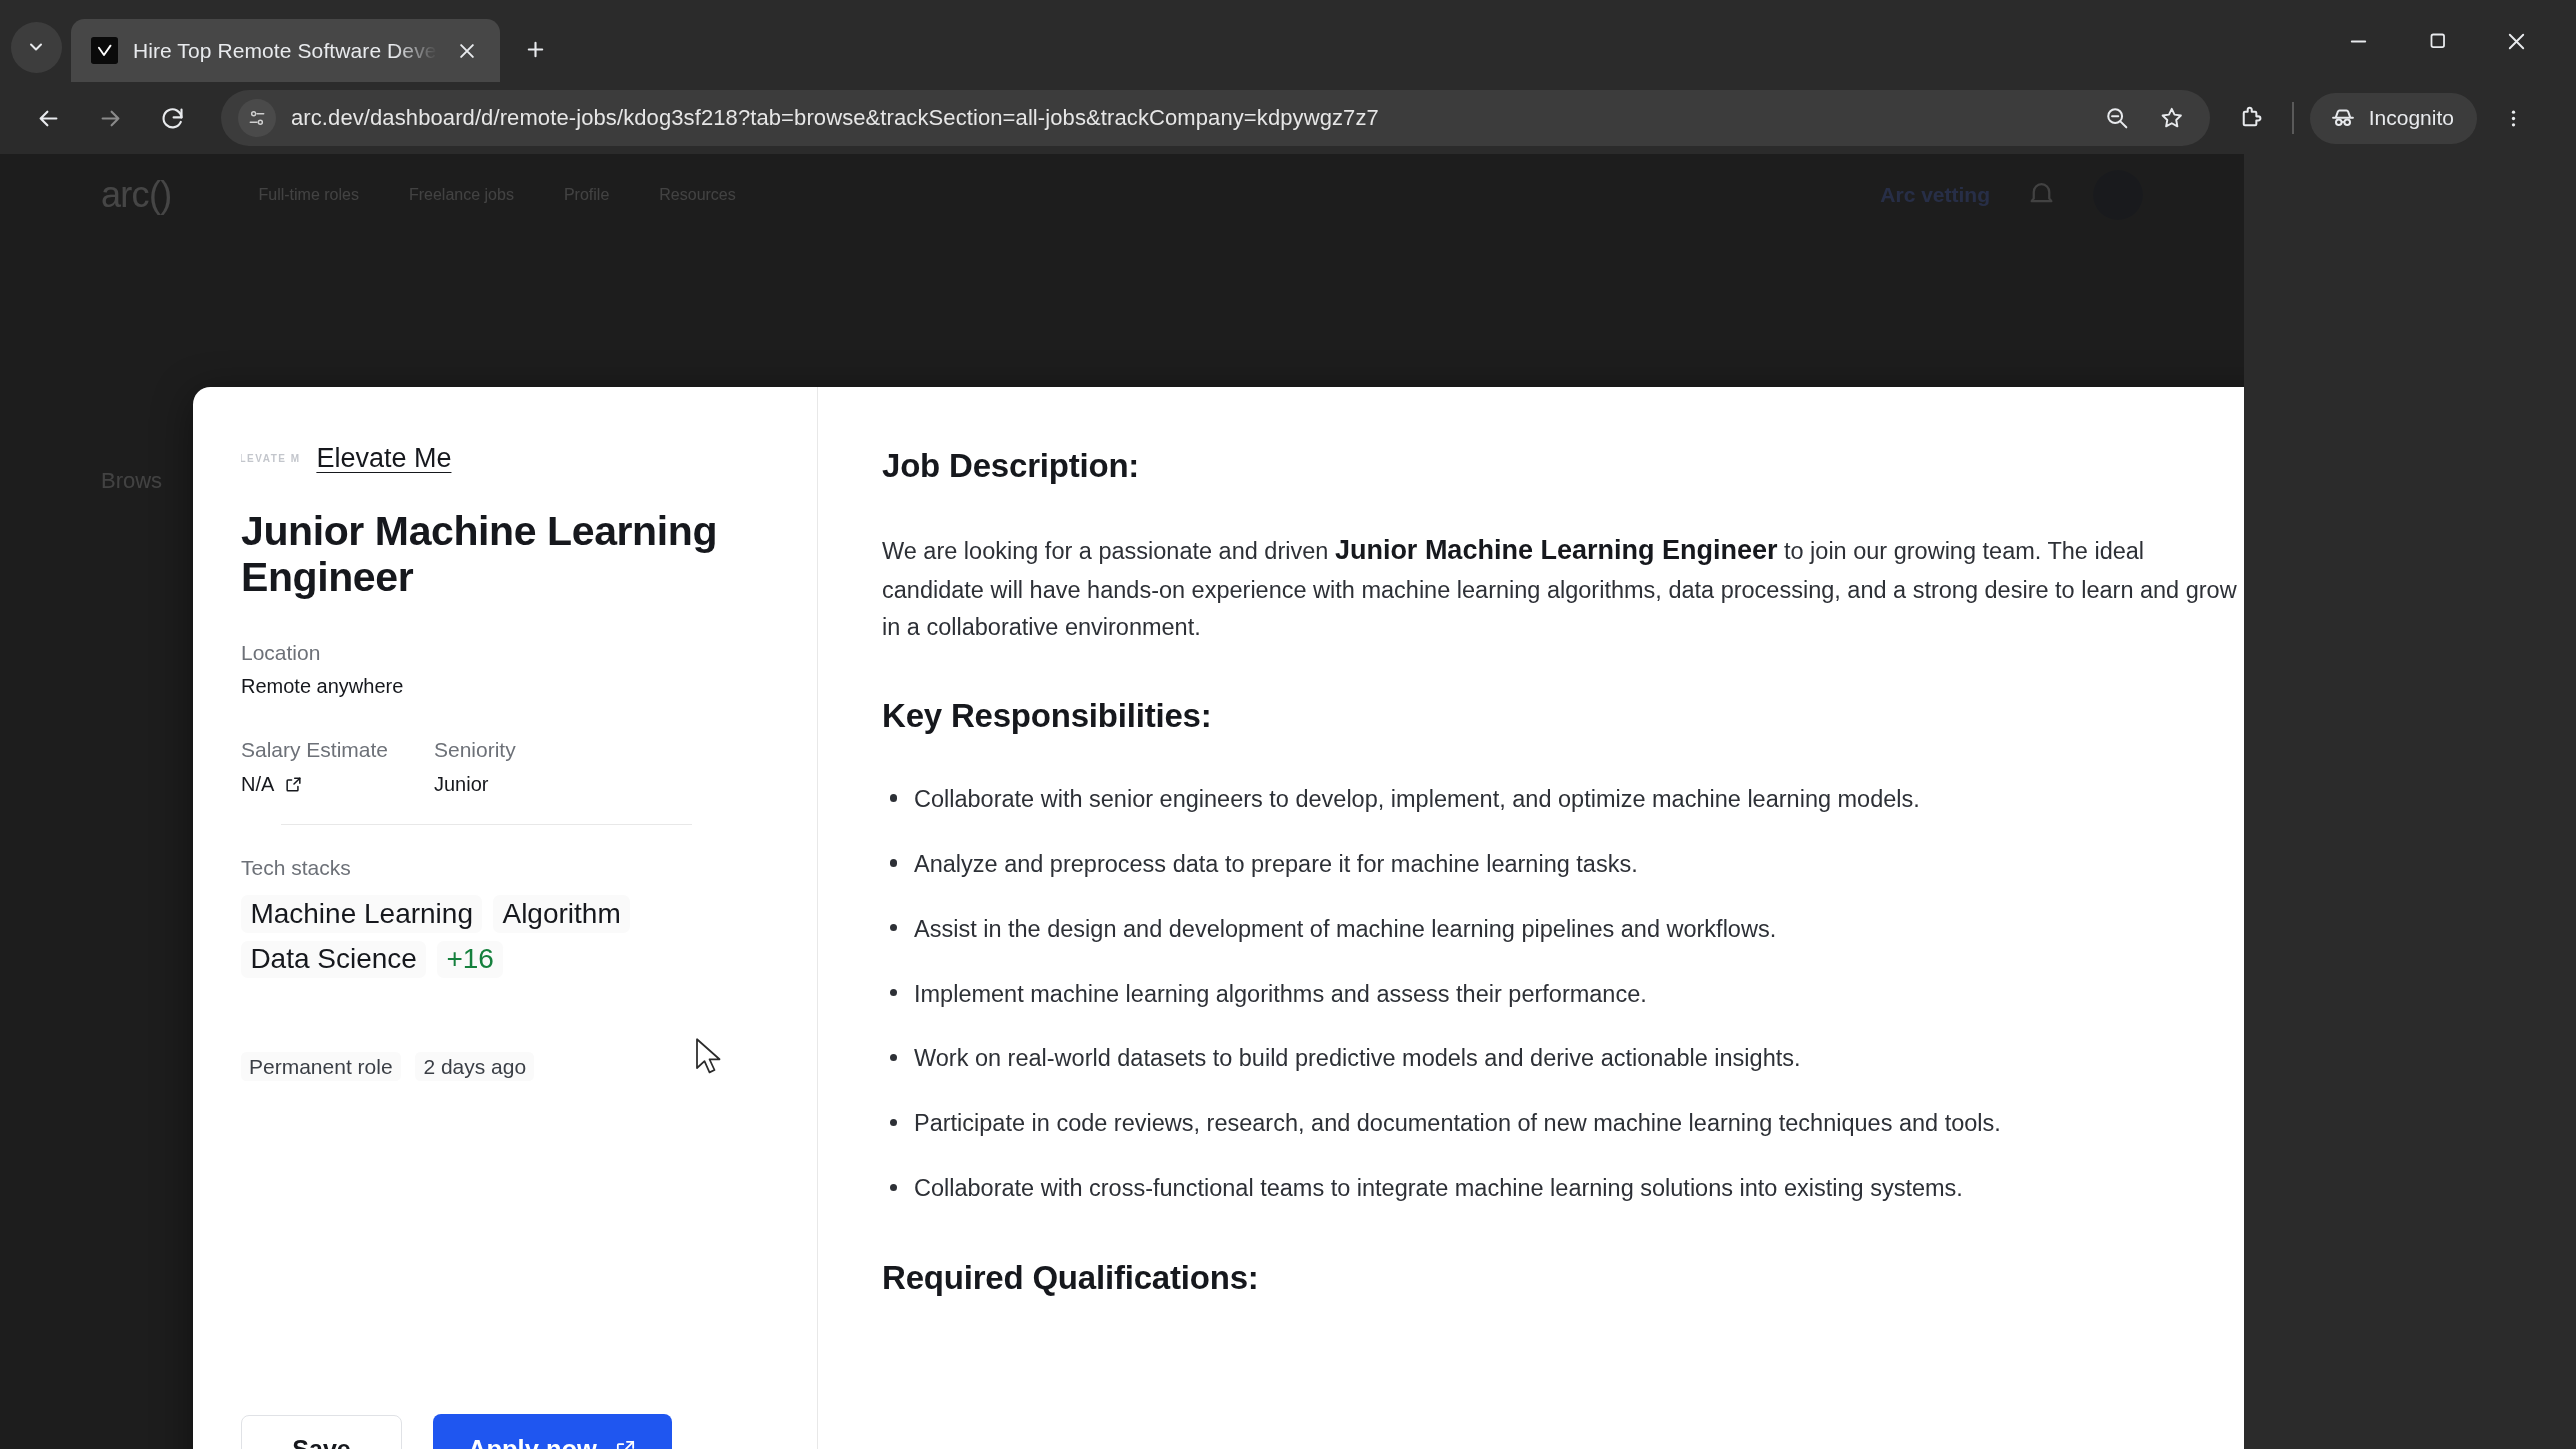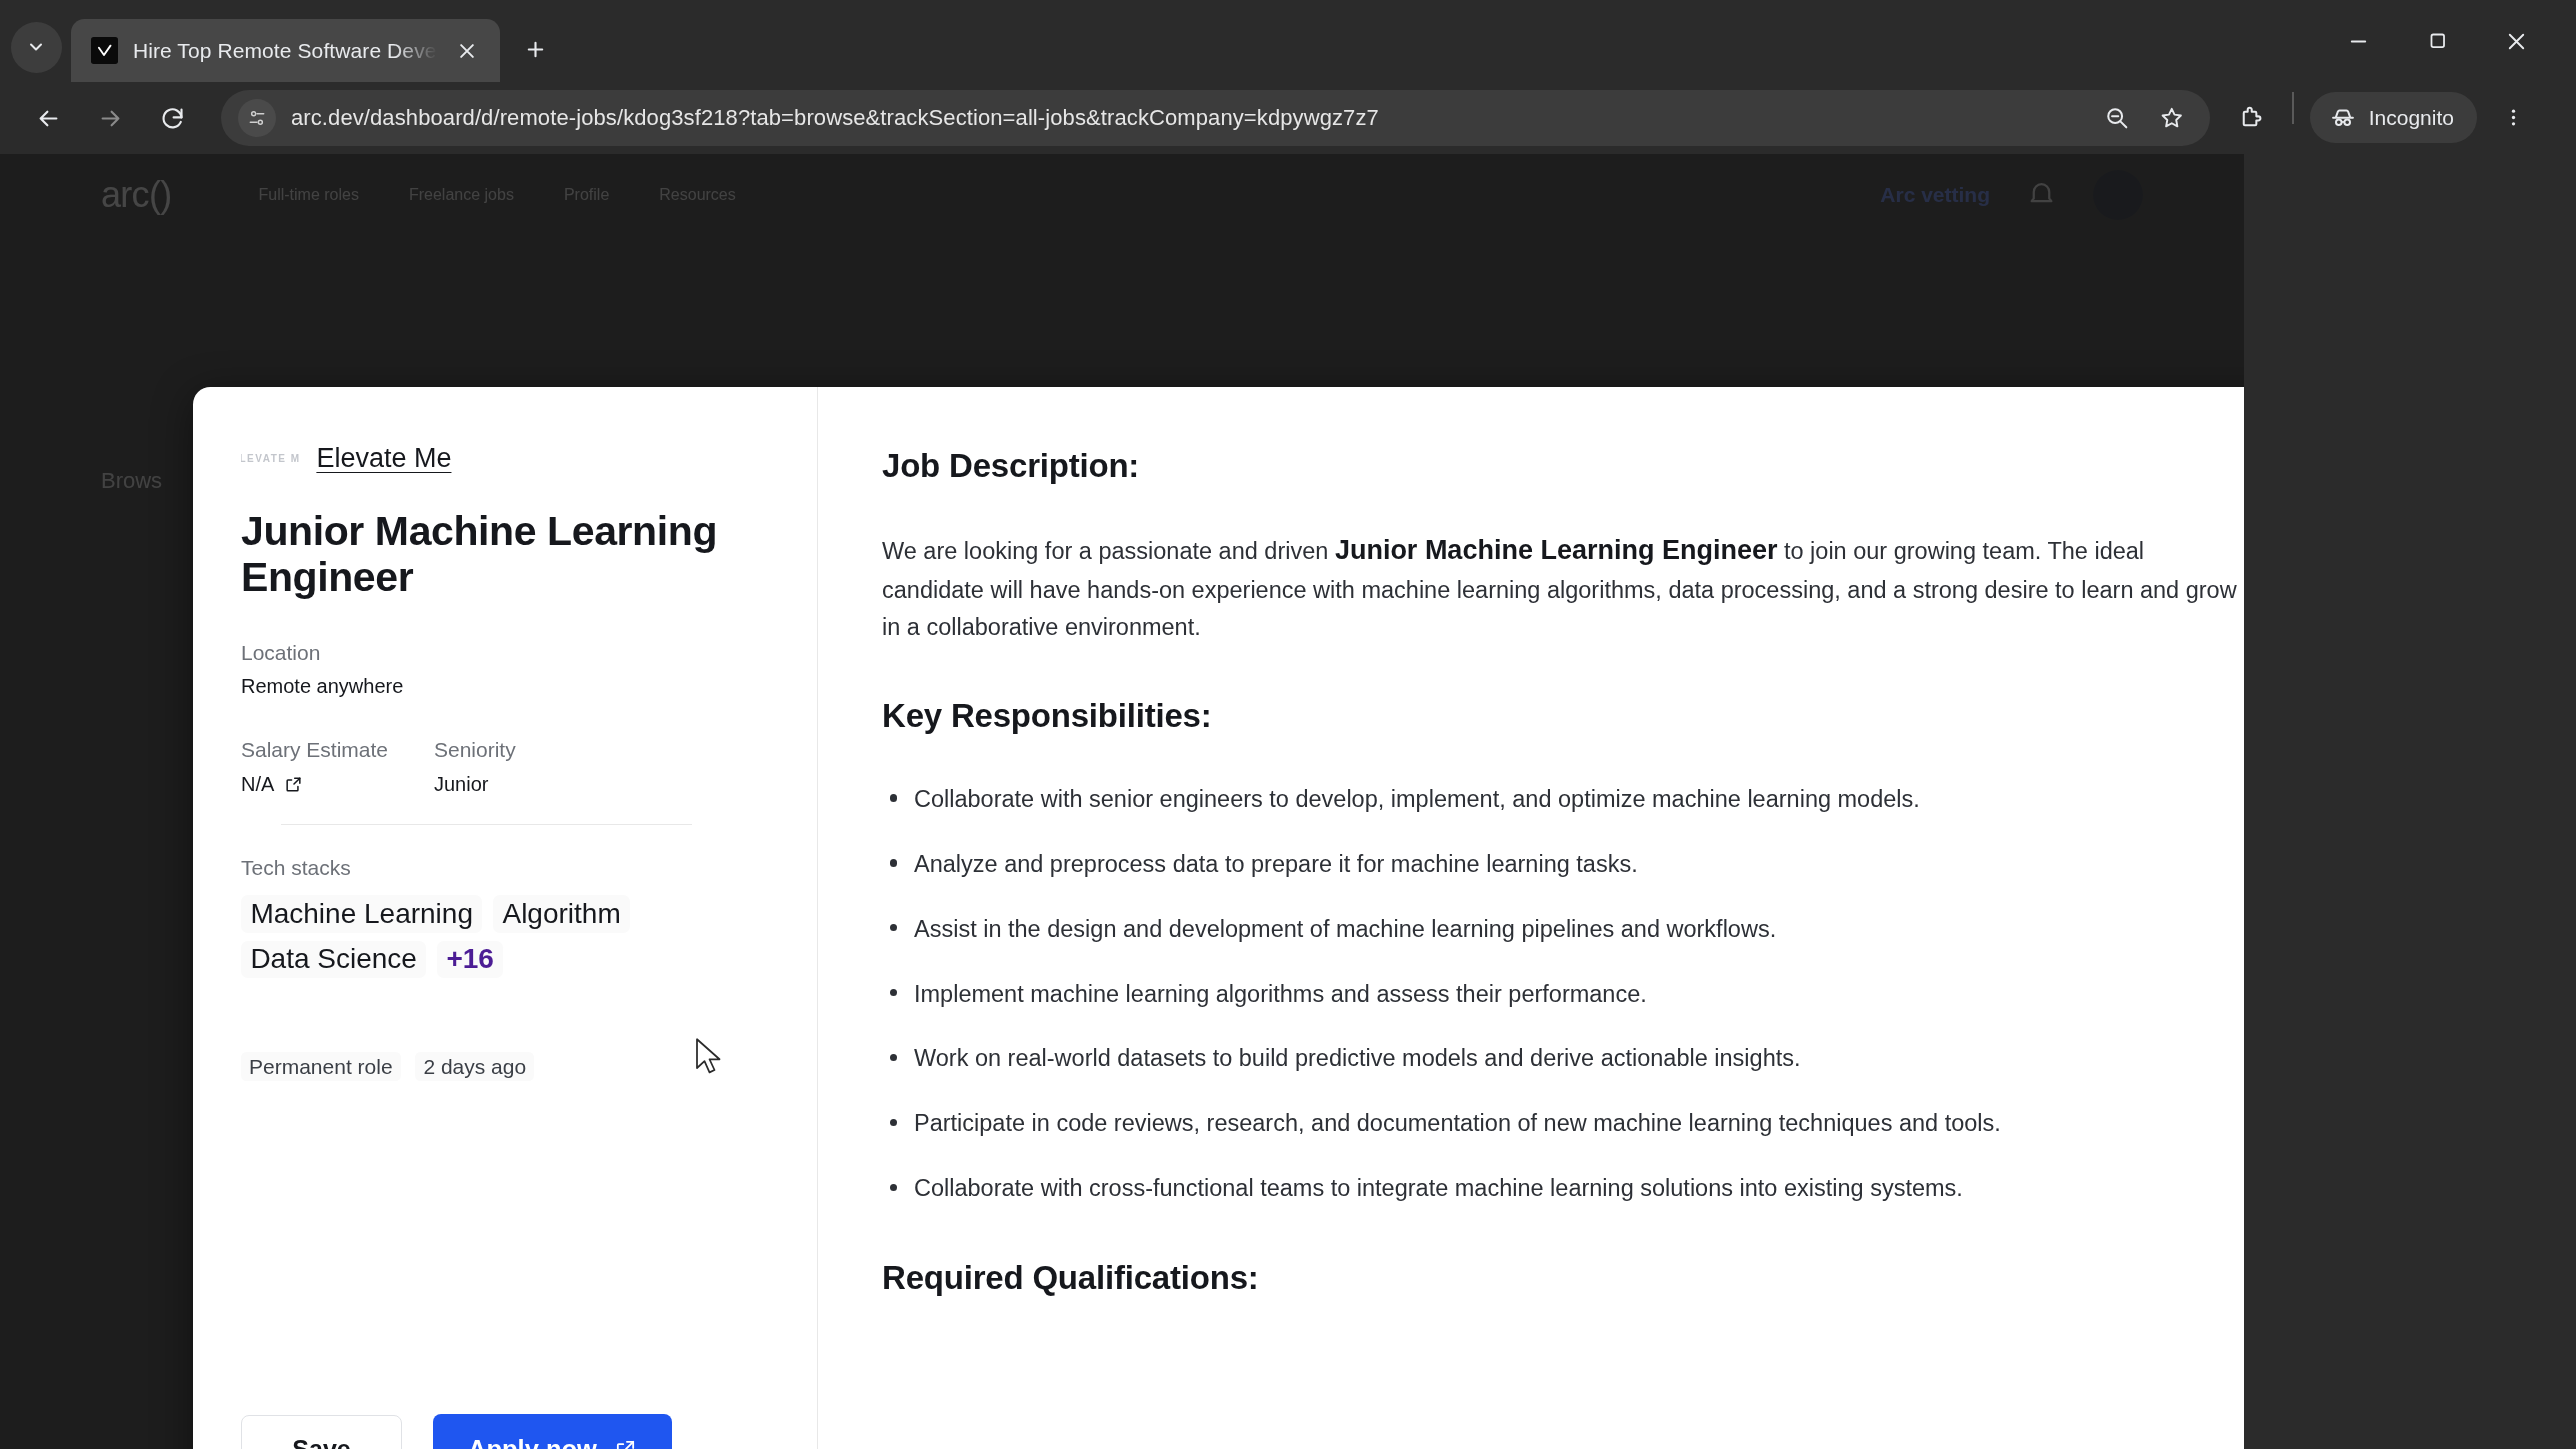--- a/index.html
+++ b/index.html
@@ -61,21 +61,21 @@
     background:#3c3c3c; border-radius:28px;
     display:flex; align-items:center; padding:0 8px 0 17.4px; gap:14.8px;
     position:relative;
   }
   .omnibox-icon { width:38px; height:38px; border-radius:19px; background:#4a4a4a;
     display:flex; align-items:center; justify-content:center; flex:none; }
   .omnibox-url { flex:1; color:#e6e6e6; font-size:22px; white-space:nowrap; overflow:hidden; letter-spacing:0.1px; }
   .omnibox-actions { display:flex; align-items:center; gap:9.4px; padding-right:6.7px; }
   .omni-act { width:46px; height:46px; border-radius:23px; display:flex; align-items:center; justify-content:center; }
 
-  .tb-right { display:flex; align-items:flex-start; gap:4px; }
+  .tb-right { display:flex; align-items:center; gap:4px; }
   .ext-btn { width:52px; height:52px; border-radius:26px; display:flex; align-items:center; justify-content:center; }
   .tb-sep { width:1.3px; height:32px; background:#5a5a5a; margin:0 12px; }
   .incognito-pill {
     height:51px; border-radius:25.5px; background:#3c3c3c; display:flex; align-items:center;
     gap:12px; padding:0 23px 0 19px;
   }
   .incognito-pill span { color:#e8eaed; font-size:21px; }
   .menu-btn { width:51px; height:51px; display:flex; align-items:center; justify-content:center; margin-left:6.7px; }
 
   
@@ -138,21 +138,21 @@
   .salary-value { display:flex; align-items:center; gap:9.4px; }
 
   .divider { height:1.3px; background:#e8e8e8; width:411px; margin-left:40px; margin-bottom:31px; }
 
   .tech-label { font-size:21px; color:#6d7178; margin-bottom:14.8px; }
   .tech-pills { display:flex; flex-wrap:wrap; gap:8px 10.7px; max-width:510px; }
   .pill {
     font-size:28px; color:#16181d; padding:2.7px 9.4px; border-radius:6.7px;
     background:#fafafa; white-space:nowrap;
   }
-  .pill.more { color:#4c1d95;font-weight:bold; }
+  .pill.more { color:#15803d; }
 
   .meta-row { display:flex; align-items:center; gap:14.8px; margin-top:74px; }
   .meta-item { font-size:21px; color:#3b3f46; padding:2.7px 8px; border-radius:5.4px; background:#fafafa; }
 
   .left-actions { margin-top:auto; display:flex; align-items:center; gap:31px; padding-bottom:50px; }
   .btn-save {
     width:161px; height:70px; border:1.3px solid #e0e2e6; border-radius:8px; background:#fff;
     display:flex; align-items:center; justify-content:center;
     font-size:25px; color:#16181d; font-weight:700;
   }

